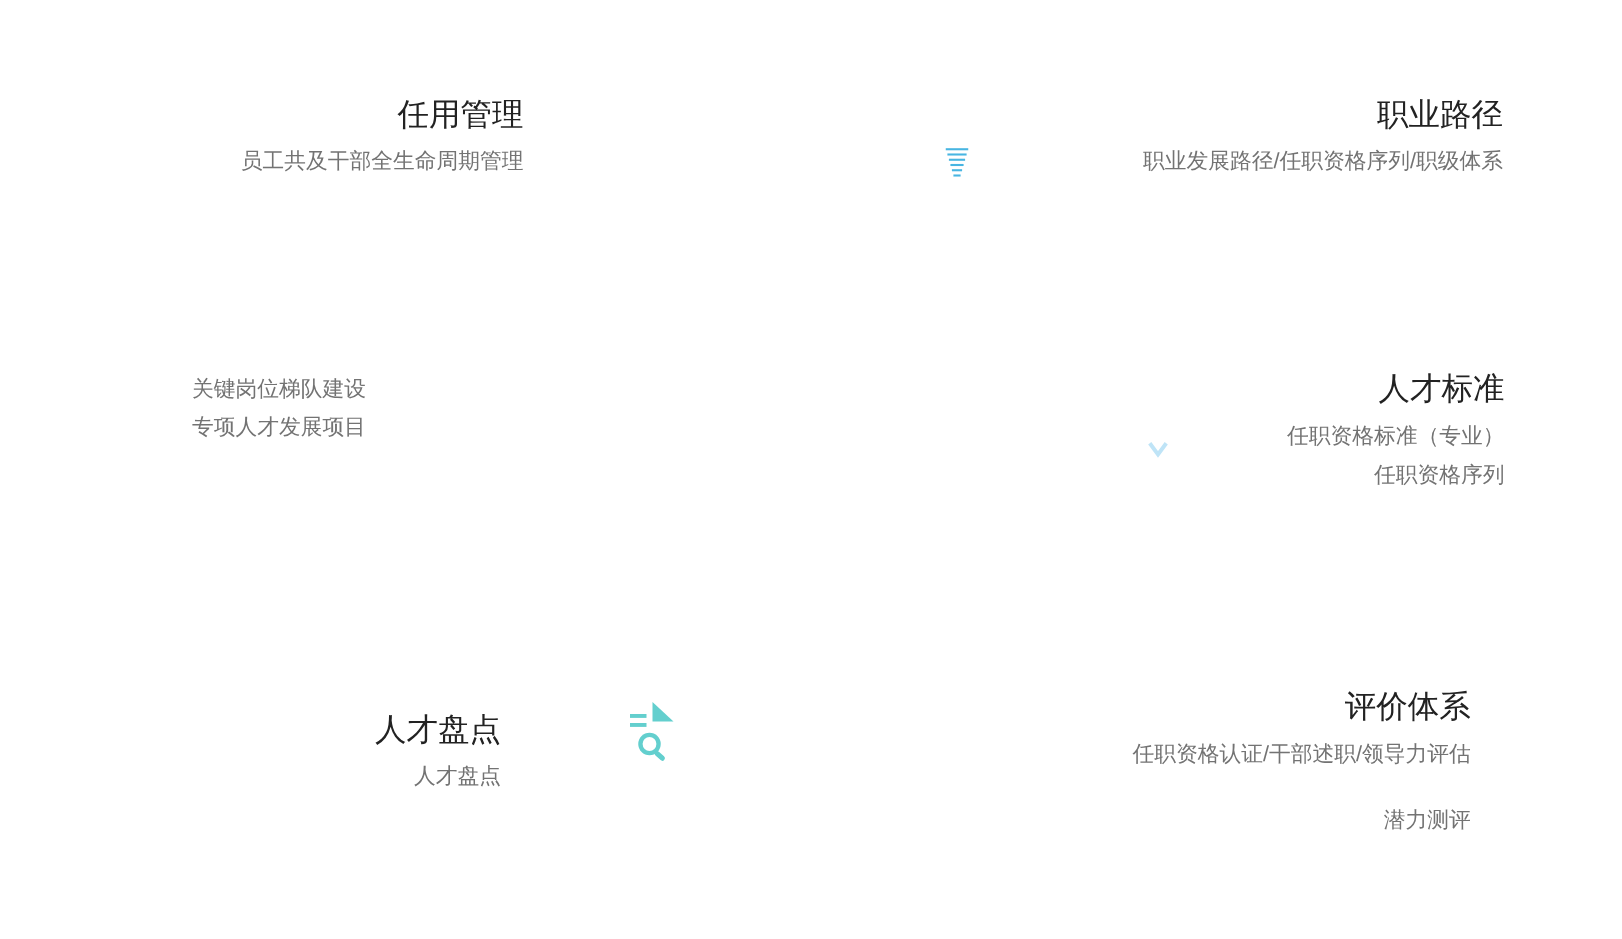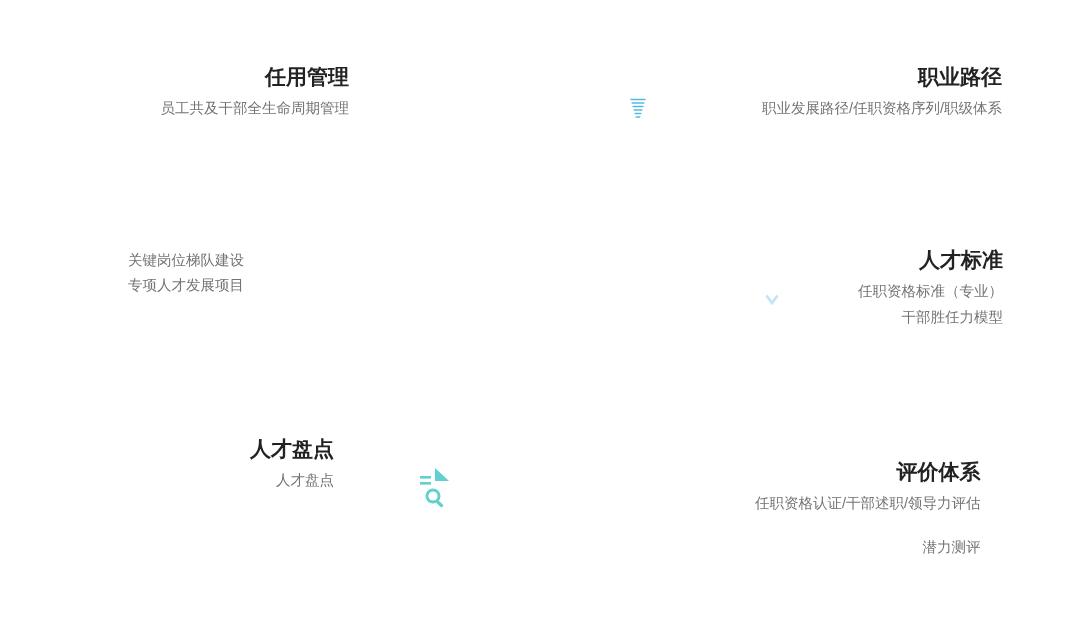--- a/index.html
+++ b/index.html
@@ -53,21 +53,21 @@
     position:absolute;
     transform:translate(-50%,-50%);
     width:46px;height:46px;
     display:flex;align-items:center;justify-content:center;
   }
   .picon svg{display:block;}
 
   
   .label{position:absolute;}
   .label .title{
-    font-size:21px;font-weight:bold;color:#222222;
+    font-size:21px;font-weight:normal;color:#222222;
     line-height:1.25;white-space:nowrap;
   }
   .label .desc{
     font-size:14.5px;color:#737373;line-height:1.75;
     white-space:nowrap;margin-top:6px;
   }
   .label.right{text-align:right;}
   .label.left{text-align:right;}
 </style>
 </head>
@@ -181,24 +181,24 @@
   </div>
 
   <div class="label left" id="label-2" style="top: 242px; right: 837px;">
     <div class="desc">关键岗位梯队建设</div>
     <div class="desc" style="margin-top:0">专项人才发展项目</div>
   </div>
 
   <div class="label right" id="label-3" style="top: 247px; left: 858px;">
     <div class="title">人才标准</div>
     <div class="desc">任职资格标准（专业）</div>
-    <div class="desc" style="margin-top:0">干部胜任力模型</div>
-  </div>
-
-  <div class="label left" id="label-4" style="top: 436px; right: 747px;">
+    <div class="desc" style="margin-top:0">任职资格序列</div>
+  </div>
+
+  <div class="label left" id="label-4" style="top: 474px; right: 747px;">
     <div class="title">人才盘点</div>
     <div class="desc">人才盘点</div>
   </div>
 
   <div class="label right" id="label-5" style="top: 459px; left: 755px;">
     <div class="title">评价体系</div>
     <div class="desc">任职资格认证/干部述职/领导力评估</div>
     <div class="desc" style="margin-top:18px">潜力测评</div>
   </div>
 

